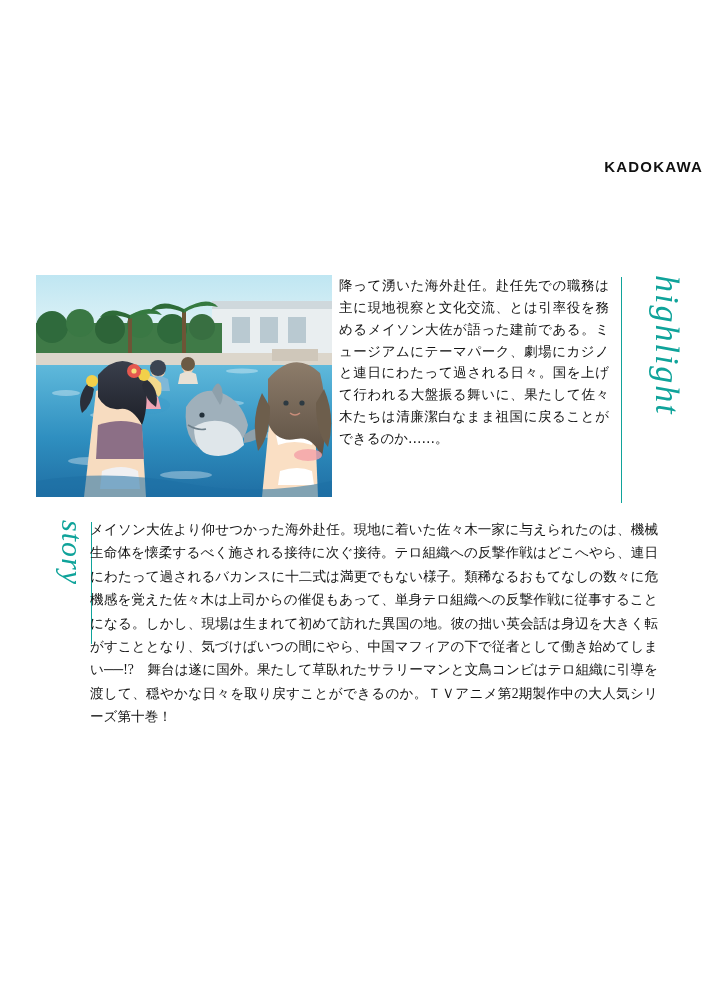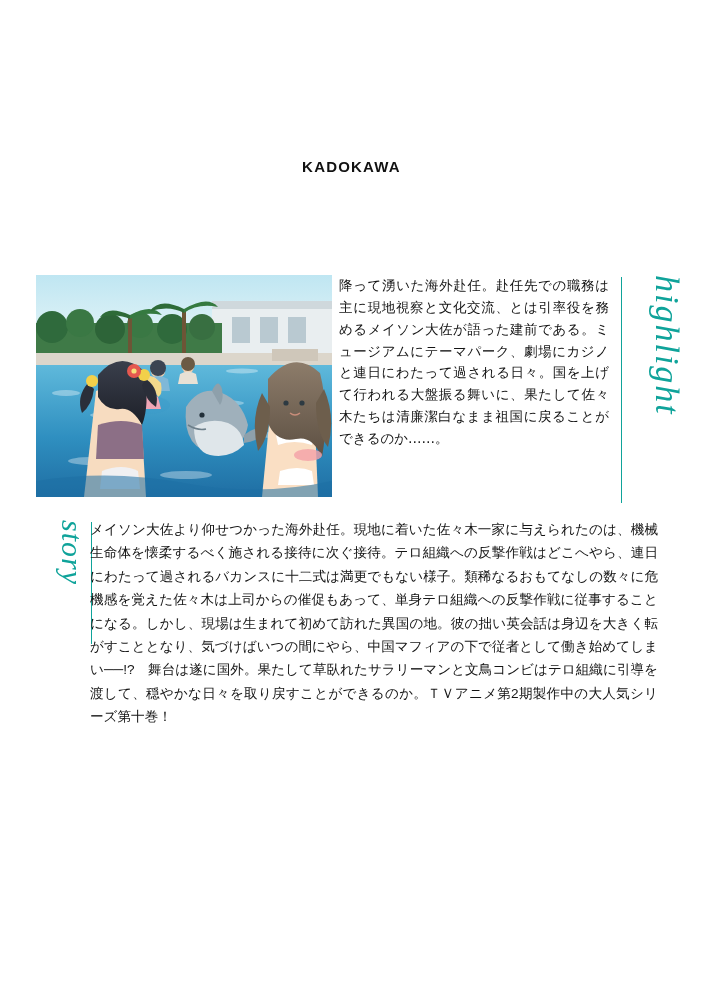--- a/index.html
+++ b/index.html
@@ -15,21 +15,21 @@
     color: #1a1a1a;
     overflow: hidden;
   }
 
   
   .publisher {
     position: absolute;
     top: 158px;
     left: 0;
     width: 100%;
-    text-align: center;
+    text-align: right;
     font-family: "Liberation Sans", sans-serif;
     font-size: 15px;
     font-weight: bold;
     letter-spacing: 1.2px;
     color: #111111;
   }
 
   
   .highlight-block {
     position: absolute;
@@ -115,21 +115,21 @@
     left: 46px;
     width: 1px;
     height: 122px;
     background: #0fa39a;
   }
   .story-text {
     position: absolute;
     top: -2px;
     left: 45px;
     width: 568px;
-    font-family: Liberation Sans, sans-serif;
+    font-family: Liberation Serif, serif;
     font-size: 13.6px;
     line-height: 1.72;
     color: #141414;
     text-align: justify;
     text-justify: inter-character;
   }
 </style>
 </head>
 <body>
 

